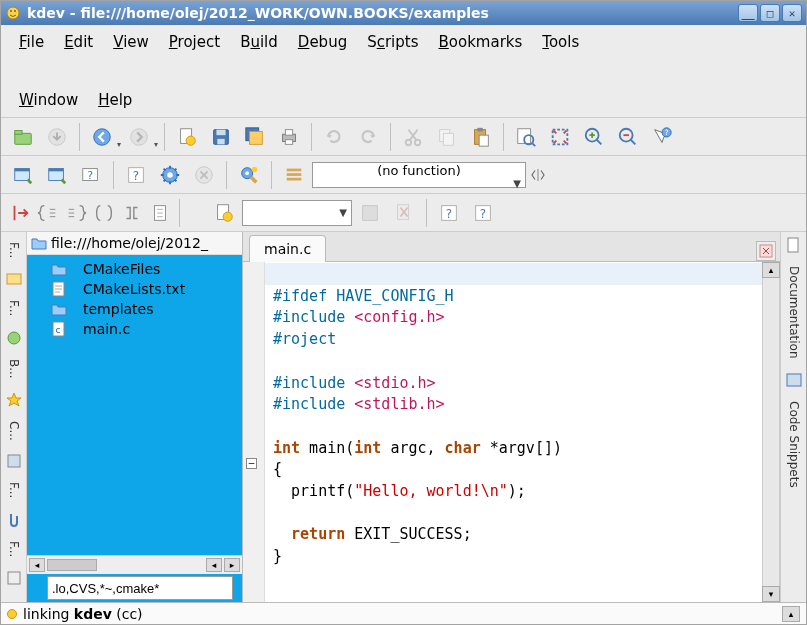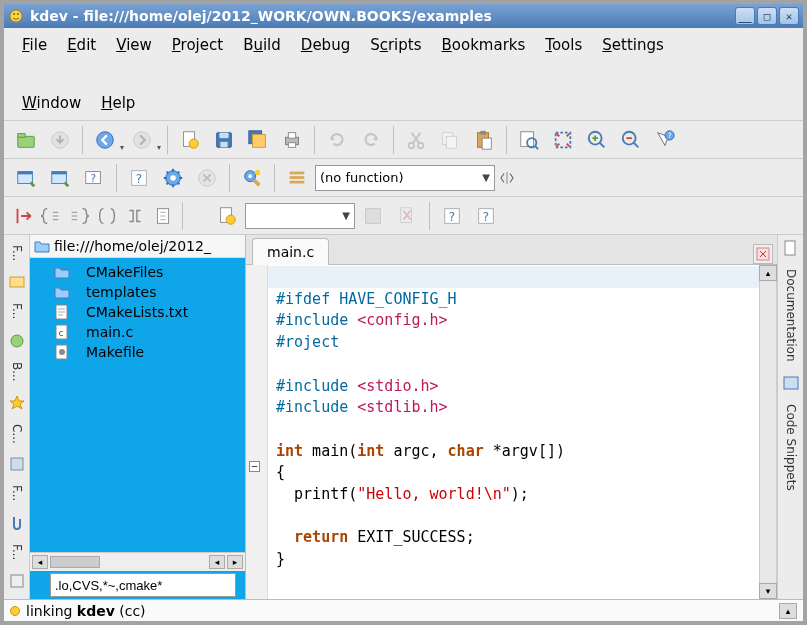--- a/index.html
+++ b/index.html
@@ -1,17 +1,17 @@
 <!DOCTYPE html>
 <html><head>
 <meta charset="utf-8">
 <style>
 * { box-sizing: border-box; margin: 0; padding: 0; }
 body { font-family: "DejaVu Sans", sans-serif; font-size: 13px; background: #e8e8e8; overflow: hidden; width: 807px; height: 625px; }
-.window { width: 807px; height: 625px; display: flex; flex-direction: column; border: 4px solid #a3a3a3; }
+.window { width: 807px; height: 625px; display: flex; flex-direction: column; border: 1px solid #a3a3a3; }
 
 
 .titlebar { background: linear-gradient(to bottom, #7aa3d4, #4a7ab4); height: 24px; display: flex; align-items: center; padding: 0 4px; color: #fff; font-weight: bold; }
 .titlebar .app-icon { width: 16px; height: 16px; margin-right: 6px; display:inline-block; }
 .titlebar .title-text { flex: 1; overflow: hidden; white-space: nowrap; font-size: 14px; }
 .titlebar .wbtn { width: 20px; height: 18px; background: linear-gradient(to bottom,#cde0f4,#a3c4e8); border: 1px solid #4a7ab4; border-radius: 3px; margin-left: 2px; display: flex; align-items: center; justify-content: center; color: #2a4a74; font-family: monospace; font-size: 11px; cursor: pointer; }
 
 
 .menubar { background: #ececec; border-bottom: 1px solid #ccc; padding: 4px 8px; display: flex; flex-wrap: wrap; gap: 16px 0; }
 .menuitem { padding: 4px 10px; cursor: pointer; font-size: 15px; }
@@ -19,21 +19,21 @@
 
 
 .toolbar { background: #ececec; border-bottom: 1px solid #ccc; padding: 2px 6px; display: flex; align-items: center; gap: 2px; min-height: 38px; }
 .tbtn { width: 32px; height: 32px; border: 1px solid transparent; border-radius: 3px; display: flex; align-items: center; justify-content: center; cursor: pointer; background: transparent; }
 .tbtn.disabled { opacity: 0.45; cursor: default; }
 .tbtn svg { width: 22px; height: 22px; }
 .tsep { width: 1px; height: 28px; background: #c0c0c0; margin: 0 4px; }
 .dropdown-arrow { font-size: 8px; color: #555; margin-left: -3px; align-self: flex-end; margin-bottom: 4px;}
 .combo { height: 26px; border: 1px solid #999; background: #fff; display: flex; align-items: center; padding: 0 4px; }
 .combo.small { width: 110px; }
-.combo.func { width: 180px; }
+.combo.func { width: 214px; flex-direction: column; }
 .combo .arrow { margin-left: auto; font-size: 10px; color: #444; padding-left:6px;}
 
 
 .main { flex: 1; display: flex; min-height: 0; }
 .leftbar, .rightbar { width: 26px; background: #ececec; border-right: 1px solid #ccc; display: flex; flex-direction: column; align-items: center; padding-top: 4px; gap: 6px; }
 .rightbar { border-right: none; border-left: 1px solid #ccc; }
 .sidetab { writing-mode: vertical-rl; font-size: 12px; padding: 6px 2px; cursor: pointer; color: #333; }
 .sidetab-icon { width:18px; height:18px; }
 
 .filepanel { width: 216px; background: #0ea5e9; border-right: 1px solid #bbb; display: flex; flex-direction: column; }
@@ -98,21 +98,20 @@
   <div class="menubar">
     <div class="menuitem"><span class="ul">F</span><span></span>ile</div>
     <div class="menuitem"><span class="ul">E</span>dit</div>
     <div class="menuitem"><span class="ul">V</span>iew</div>
     <div class="menuitem"><span class="ul">P</span>roject</div>
     <div class="menuitem">B<span class="ul">u</span>ild</div>
     <div class="menuitem"><span class="ul">D</span>ebug</div>
     <div class="menuitem">S<span class="ul">c</span>ripts</div>
     <div class="menuitem"><span class="ul">B</span>ookmarks</div>
     <div class="menuitem"><span class="ul">T</span>ools</div>
-    <div class="menuitem"><span class="ul">S</span>ettings</div>
     <div style="flex-basis:100%;height:0"></div>
     <div class="menuitem"><span class="ul">W</span>indow</div>
     <div class="menuitem"><span class="ul">H</span>elp</div>
   </div>
 
   <div class="toolbar">
     <div class="tbtn">
         <svg viewBox="0 0 24 24">
           <rect x="3" y="8" width="18" height="12" rx="1" fill="#9ad27a" stroke="#5a9a3a"></rect>
           <rect x="3" y="5" width="8" height="4" fill="#9ad27a" stroke="#5a9a3a"></rect>
@@ -416,47 +415,40 @@
             <path d="M1 4h5l1 2h8v8H1z" fill="#9acdff" stroke="#4a7ab4"></path>
           </svg>
         <span>file:///home/olej/2012_</span>
       </div>
       <div class="filetree" id="filetree">
           <div class="treeitem">
             <svg viewBox="0 0 16 16">
               <path d="M1 4h5l1 2h8v8H1z" fill="#9acdff" stroke="#4a7ab4"></path>
             </svg>
             <span>CMakeFiles</span>
+          </div>
+          <div class="treeitem">
+            <svg viewBox="0 0 16 16">
+              <rect x="2" y="1" width="11" height="14" fill="#fff" stroke="#888"></rect>
+              <path d="M4 5h7M4 8h7M4 11h5" stroke="#aaa"></path>
+            </svg>
+            <span>CMakeLists.txt</span>
           </div>
           <div class="treeitem">
             <svg viewBox="0 0 16 16">
               <path d="M1 4h5l1 2h8v8H1z" fill="#9acdff" stroke="#4a7ab4"></path>
             </svg>
             <span>templates</span>
           </div>
           <div class="treeitem">
             <svg viewBox="0 0 16 16">
               <rect x="2" y="1" width="11" height="14" fill="#fff" stroke="#888"></rect>
-              <path d="M4 5h7M4 8h7M4 11h5" stroke="#aaa"></path>
-            </svg>
-            <span>CMakeLists.txt</span>
-          </div>
-          <div class="treeitem">
-            <svg viewBox="0 0 16 16">
-              <rect x="2" y="1" width="11" height="14" fill="#fff" stroke="#888"></rect>
               <text x="7" y="12" font-size="9" fill="#06c" text-anchor="middle">c</text>
             </svg>
             <span>main.c</span>
-          </div>
-          <div class="treeitem">
-            <svg viewBox="0 0 16 16">
-              <rect x="2" y="1" width="11" height="14" fill="#fff" stroke="#888"></rect>
-              <circle cx="8" cy="8" r="3" fill="#888"></circle>
-            </svg>
-            <span>Makefile</span>
           </div>
         </div>
       <div class="filepanel-bottom">
         <div class="hscroll">
           <div class="sbtn">◂</div>
           <div class="thumb"></div>
           <div style="flex:1"></div>
           <div class="sbtn">◂</div>
           <div class="sbtn">▸</div>
         </div>

